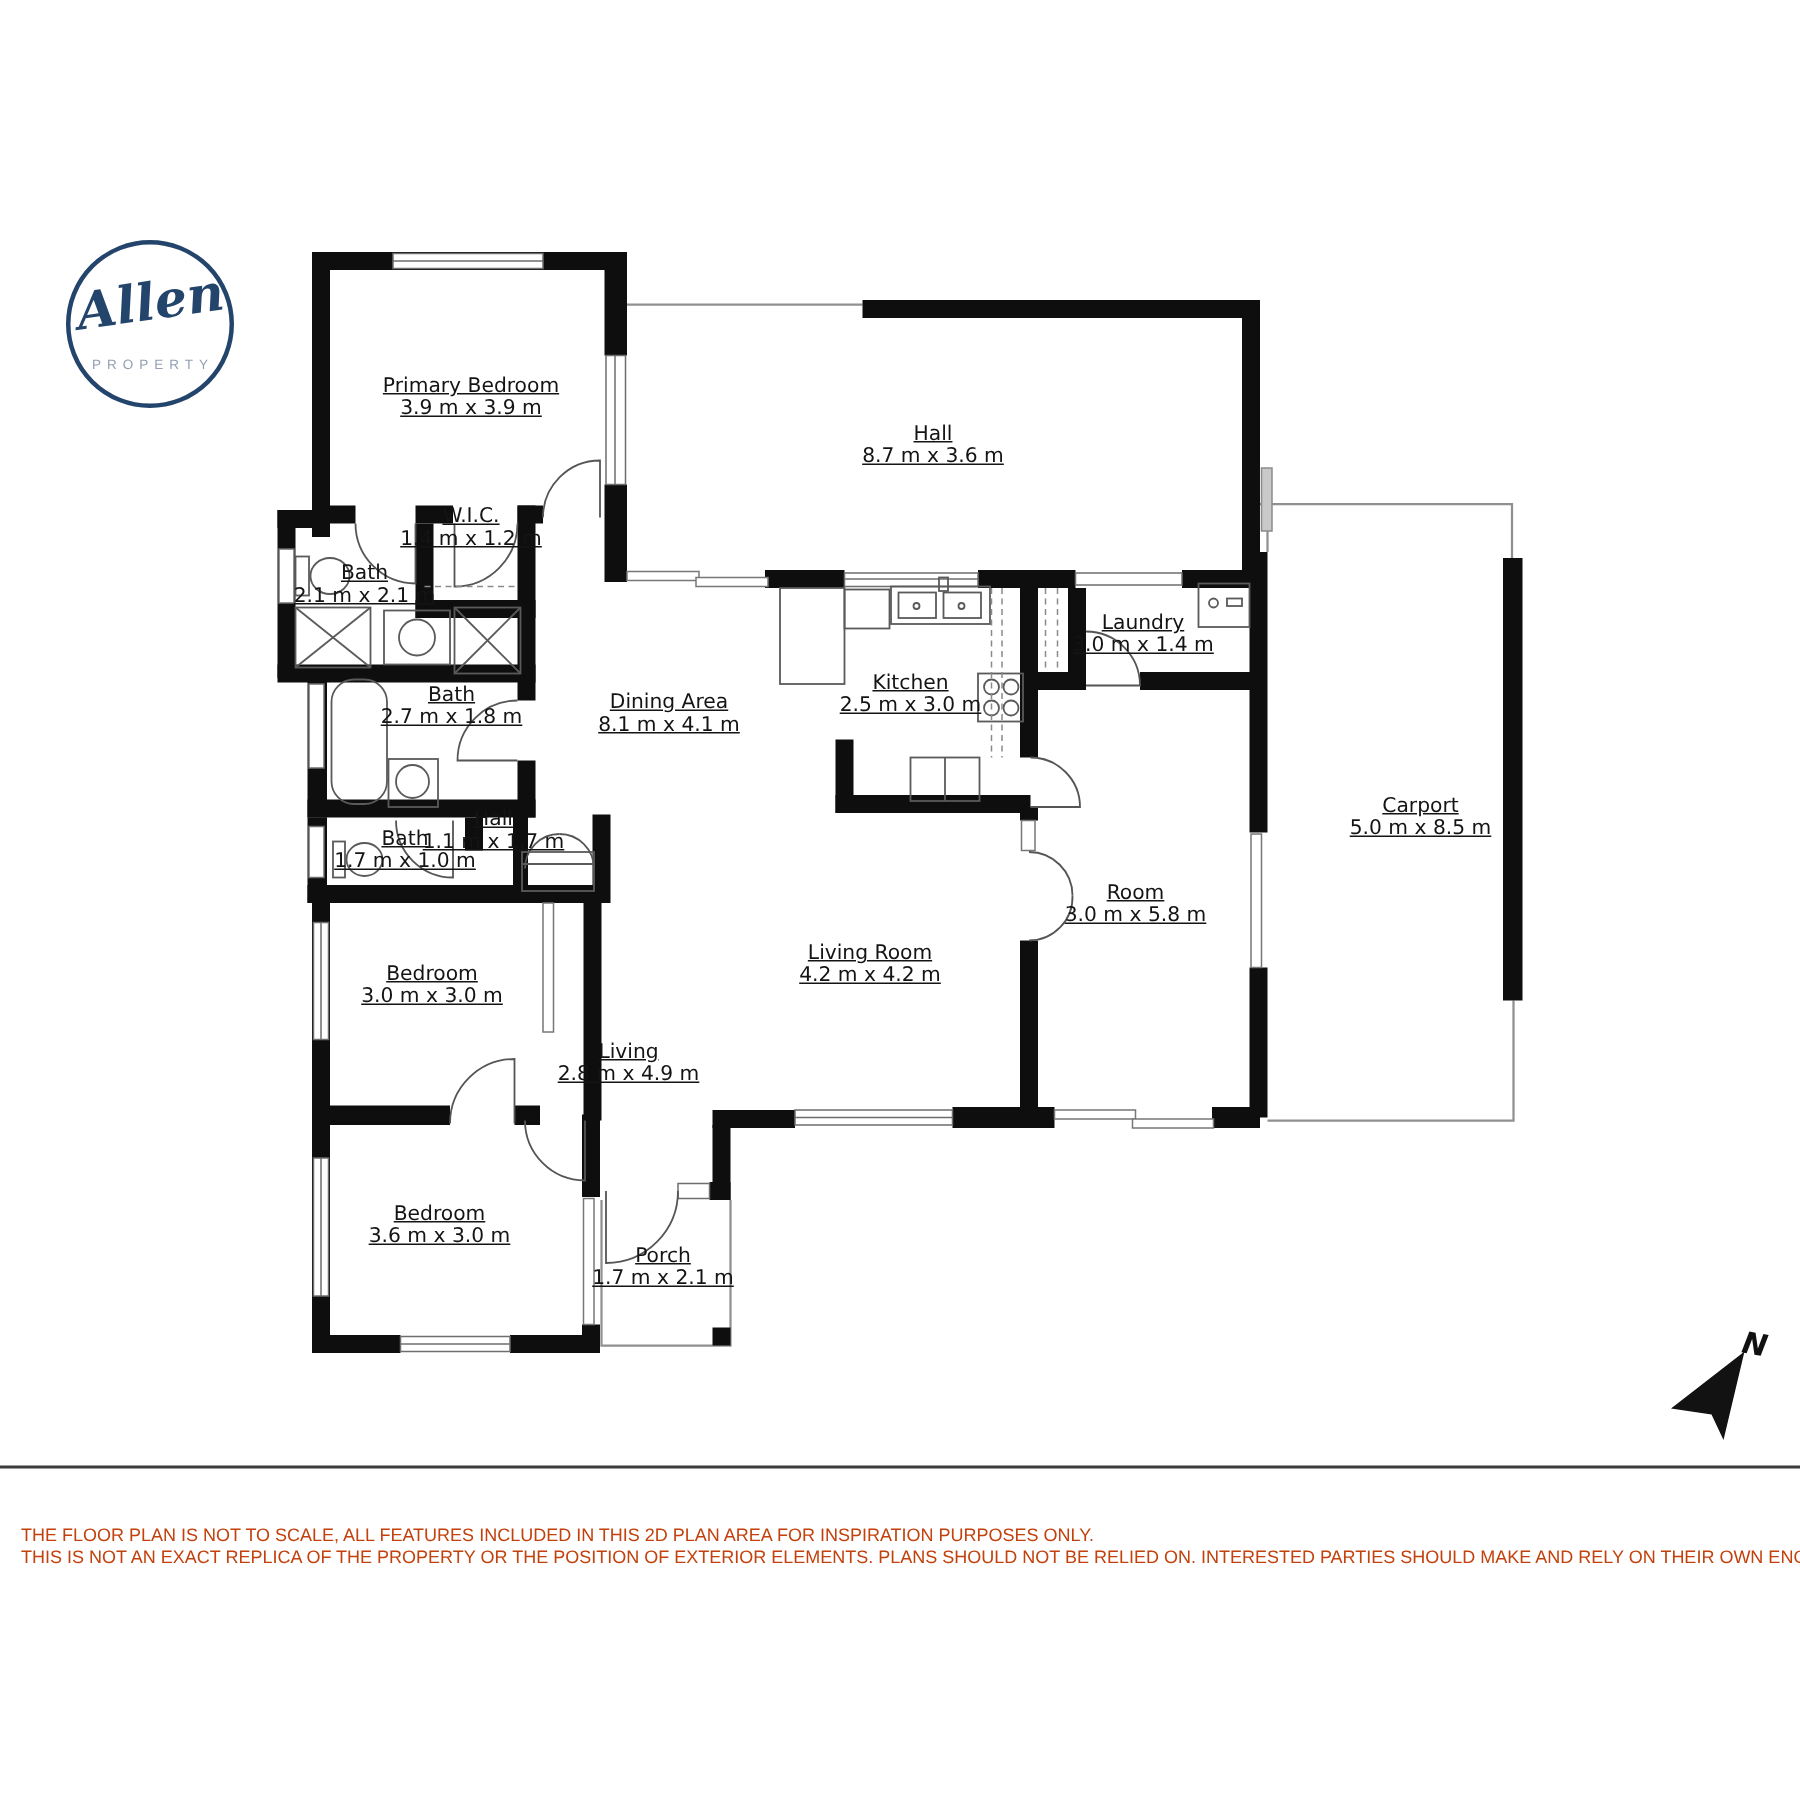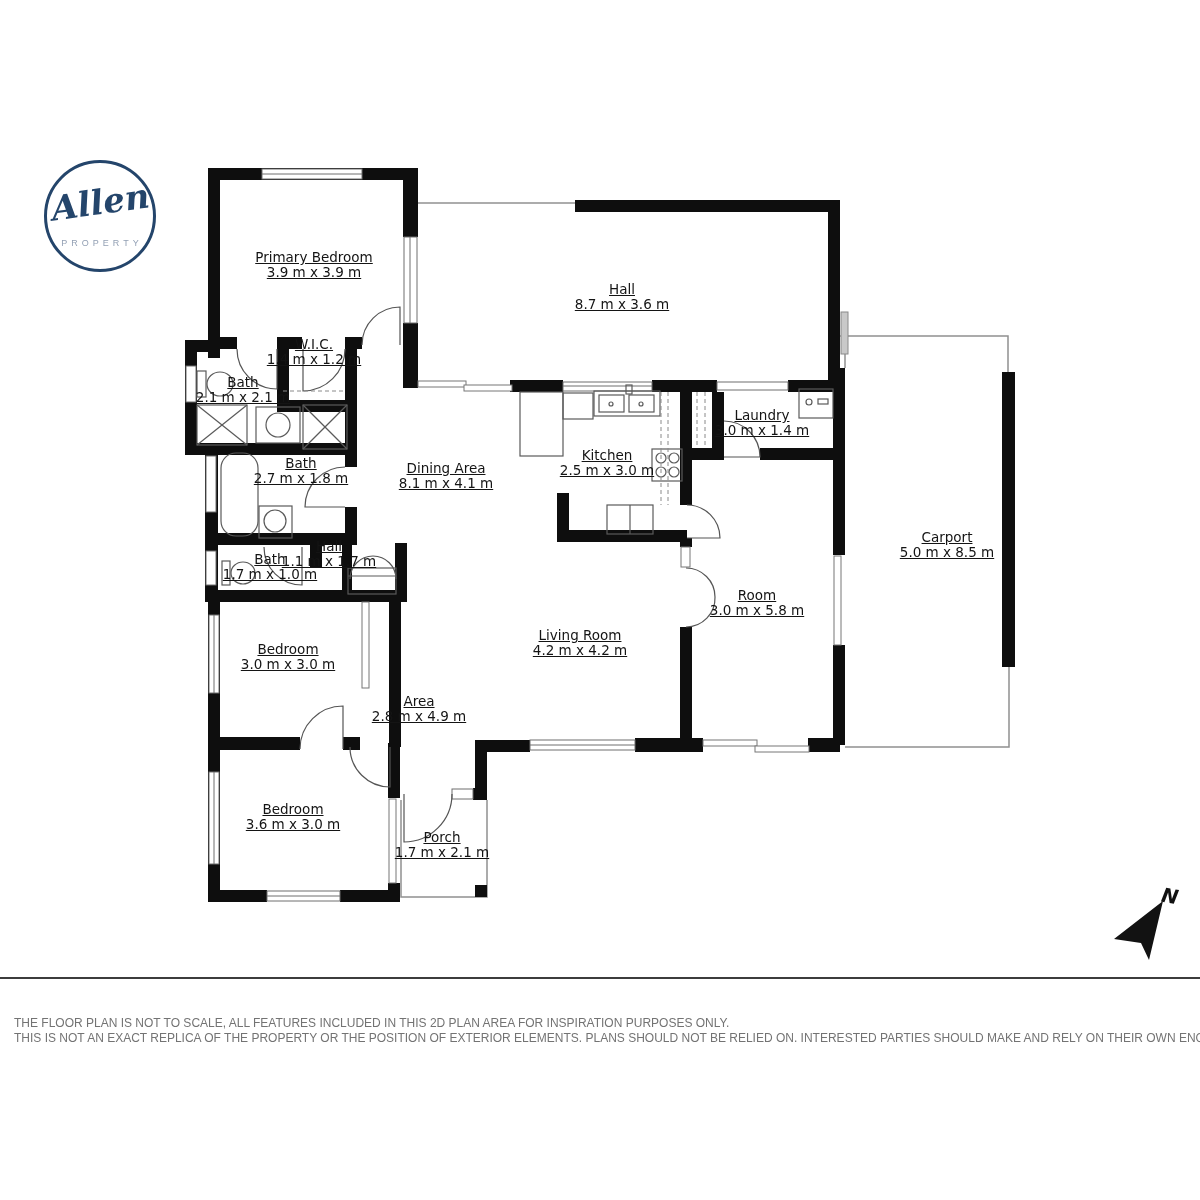--- a/index.html
+++ b/index.html
@@ -28,21 +28,21 @@
   .ntext{font-family:"DejaVu Sans",sans-serif;font-style:italic;font-weight:bold;font-size:20px;fill:#111;}
   
   .rl{position:absolute;transform:translate(-50%,-50%);text-align:center;white-space:nowrap;
       font-size:13.5px;line-height:15px;color:#141414;}
   .rl span{display:block;text-decoration:underline;}
   
   .rule{position:absolute;left:0;top:977px;width:1200px;border-top:2px solid #3c3c3c;}
   .address{position:absolute;left:14px;top:983px;font-family:"Liberation Sans",sans-serif;
       font-weight:bold;font-size:27px;color:#161616;white-space:nowrap;}
   .disc{position:absolute;left:14px;font-family:"Liberation Sans",sans-serif;font-size:12px;
-      color:#737373;white-space:nowrap;}
+      color:#c2410c;white-space:nowrap;}
   .d1{top:1016px;} .d2{top:1031px;}
 </style>
 </head>
 <body>
 
 <div class="canvas">
 
   <div class="logo">
     <div class="logo-script">Allen</div>
     <div class="logo-sub">PROPERTY</div>
@@ -309,21 +309,21 @@
       </div>
     <div class="rl" style="left:947px;top:545px">
       <span>Carport</span>
         <span>5.0 m x 8.5 m</span>
       </div>
     <div class="rl" style="left:580px;top:643px">
       <span>Living Room</span>
         <span>4.2 m x 4.2 m</span>
       </div>
     <div class="rl" style="left:419px;top:709px">
-      <span>Area</span>
+      <span>Living</span>
         <span>2.8 m x 4.9 m</span>
       </div>
     <div class="rl" style="left:288px;top:657px">
       <span>Bedroom</span>
         <span>3.0 m x 3.0 m</span>
       </div>
     <div class="rl" style="left:293px;top:817px">
       <span>Bedroom</span>
         <span>3.6 m x 3.0 m</span>
       </div>

